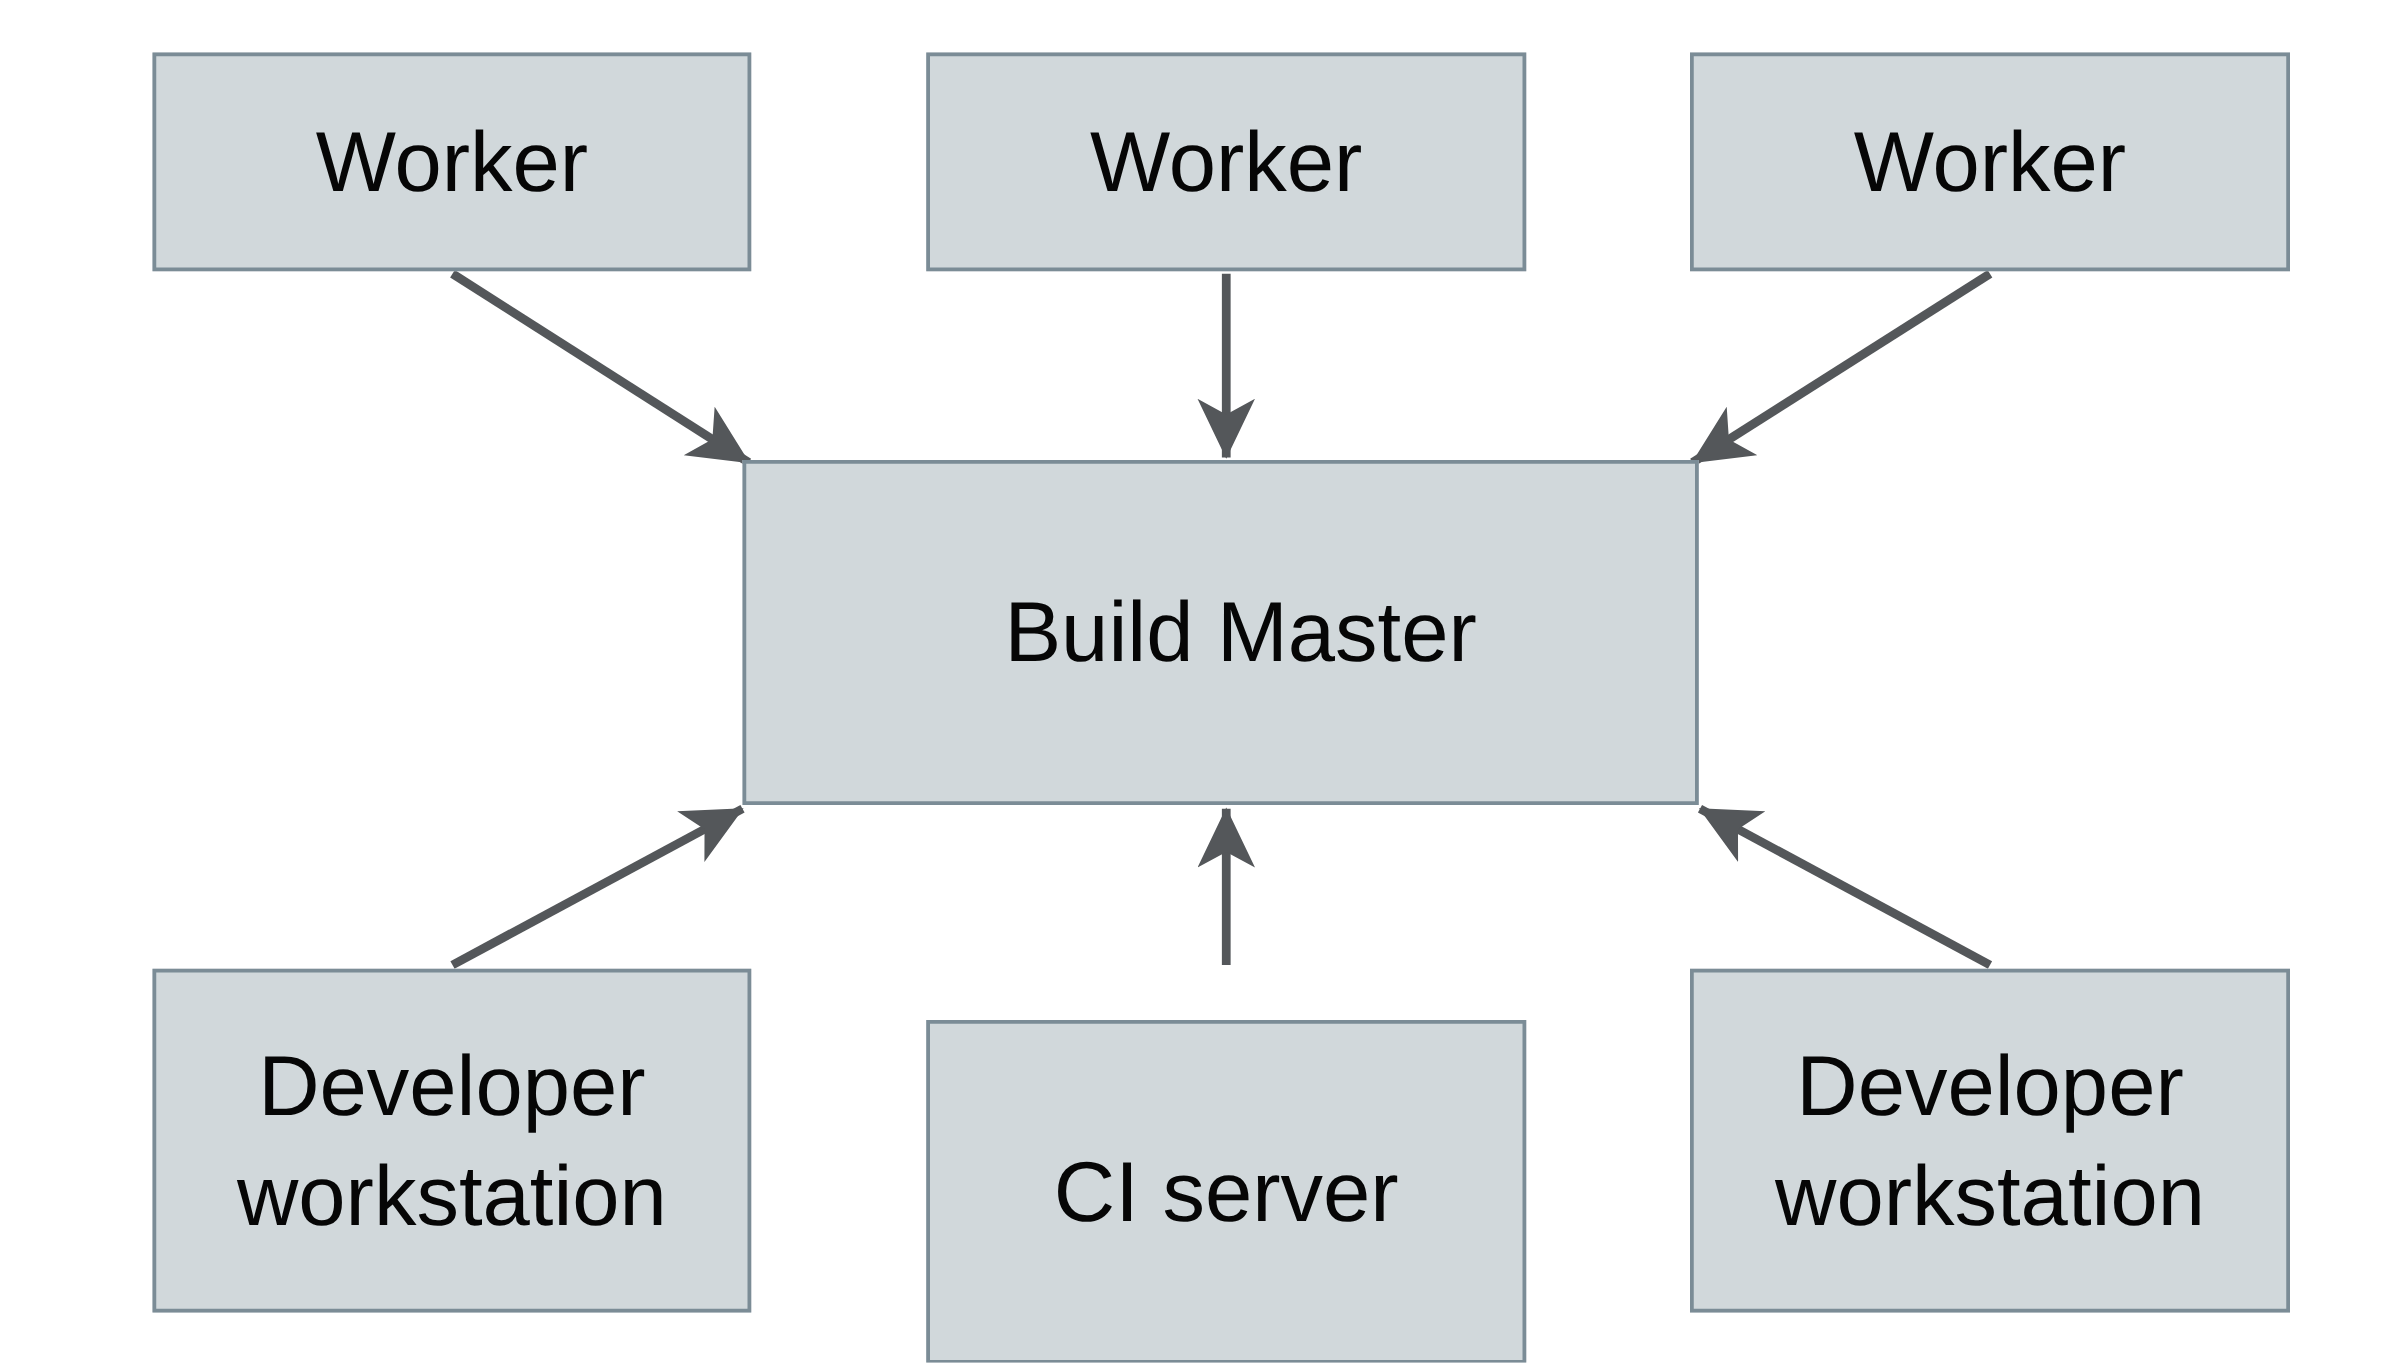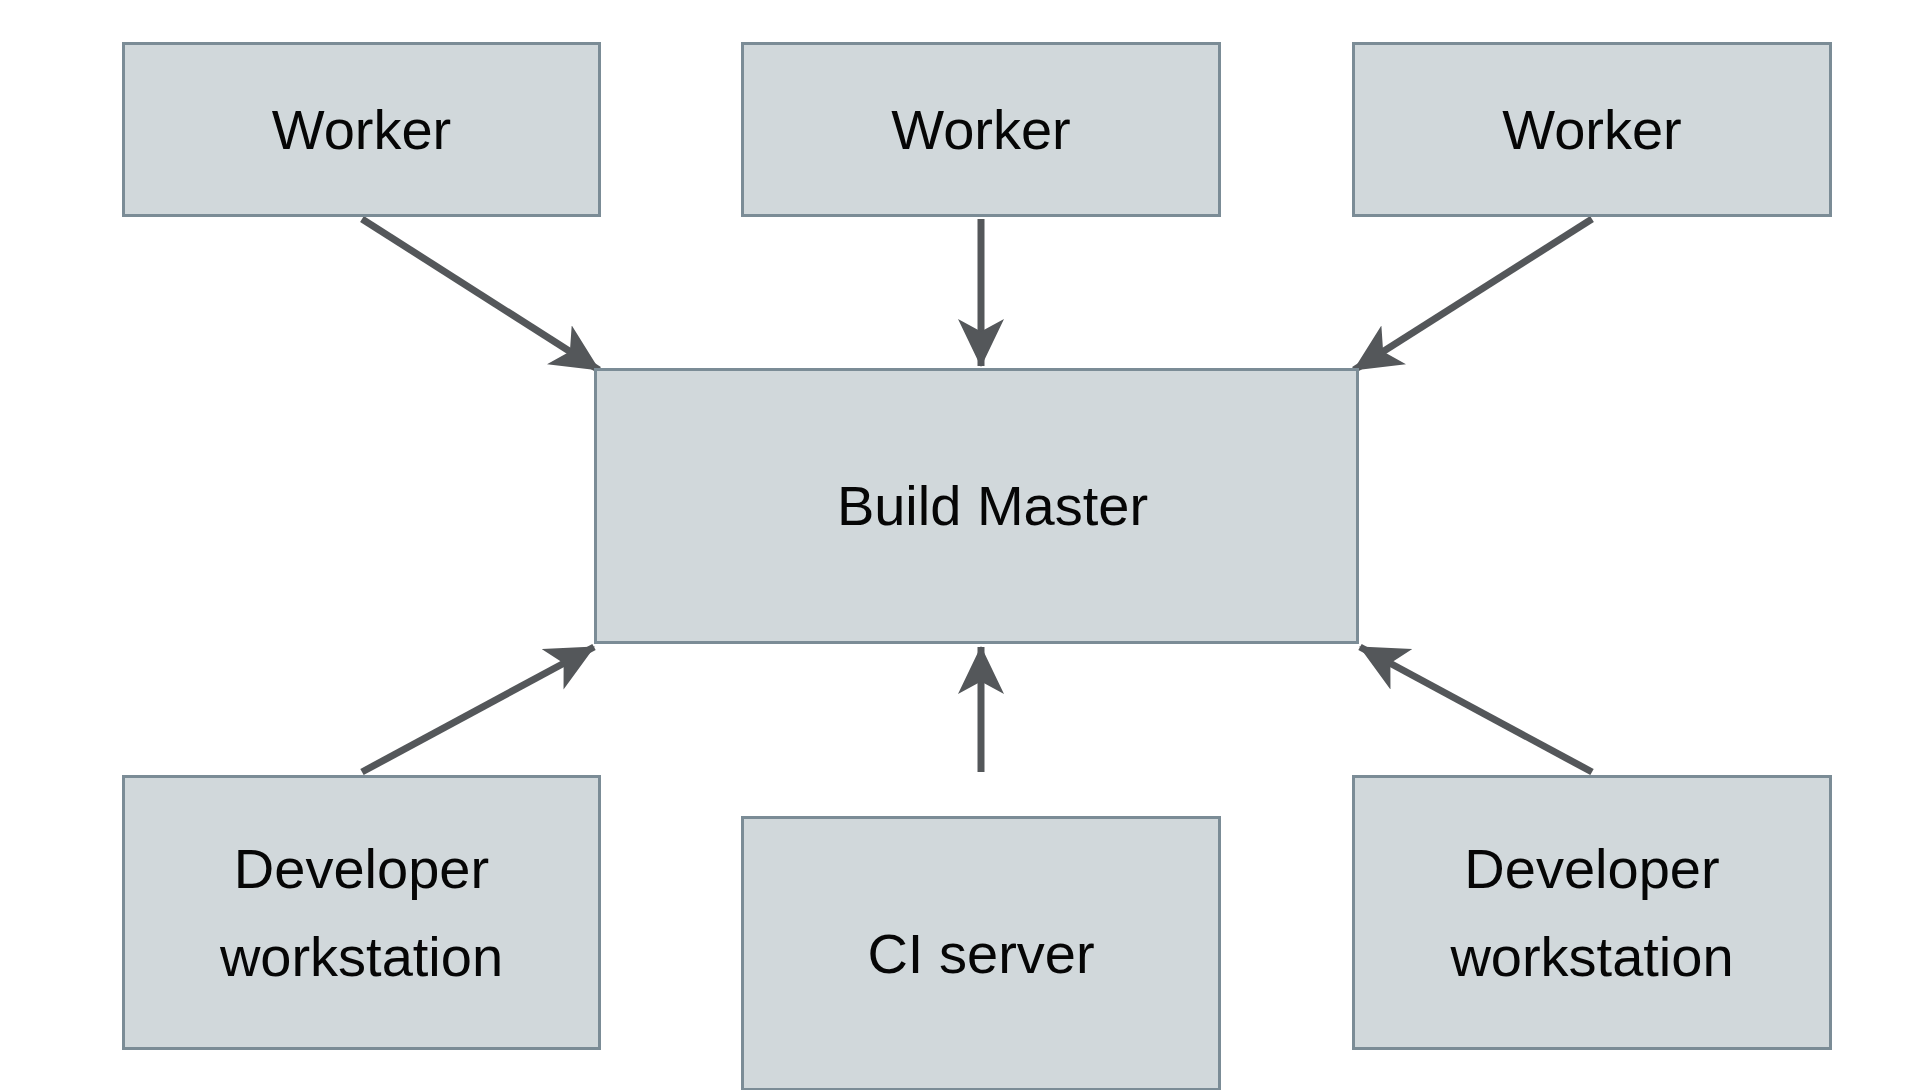--- a/index.html
+++ b/index.html
@@ -43,21 +43,21 @@
     position: absolute;
     background: var(--node-fill);
     border: 3px solid var(--node-border);
     display: flex;
     align-items: center;
     justify-content: center;
     text-align: center;
   }
   .node-label {
     color: var(--text);
-    font-size: 56px;
+    font-size: 68px;
     line-height: 88px;
     letter-spacing: 0px;
   }
 </style>
 </head>
 <body>
 
 <div class="canvas">
 
   <svg class="arrows-layer" viewBox="0 0 1910 1090" xmlns="http://www.w3.org/2000/svg">

